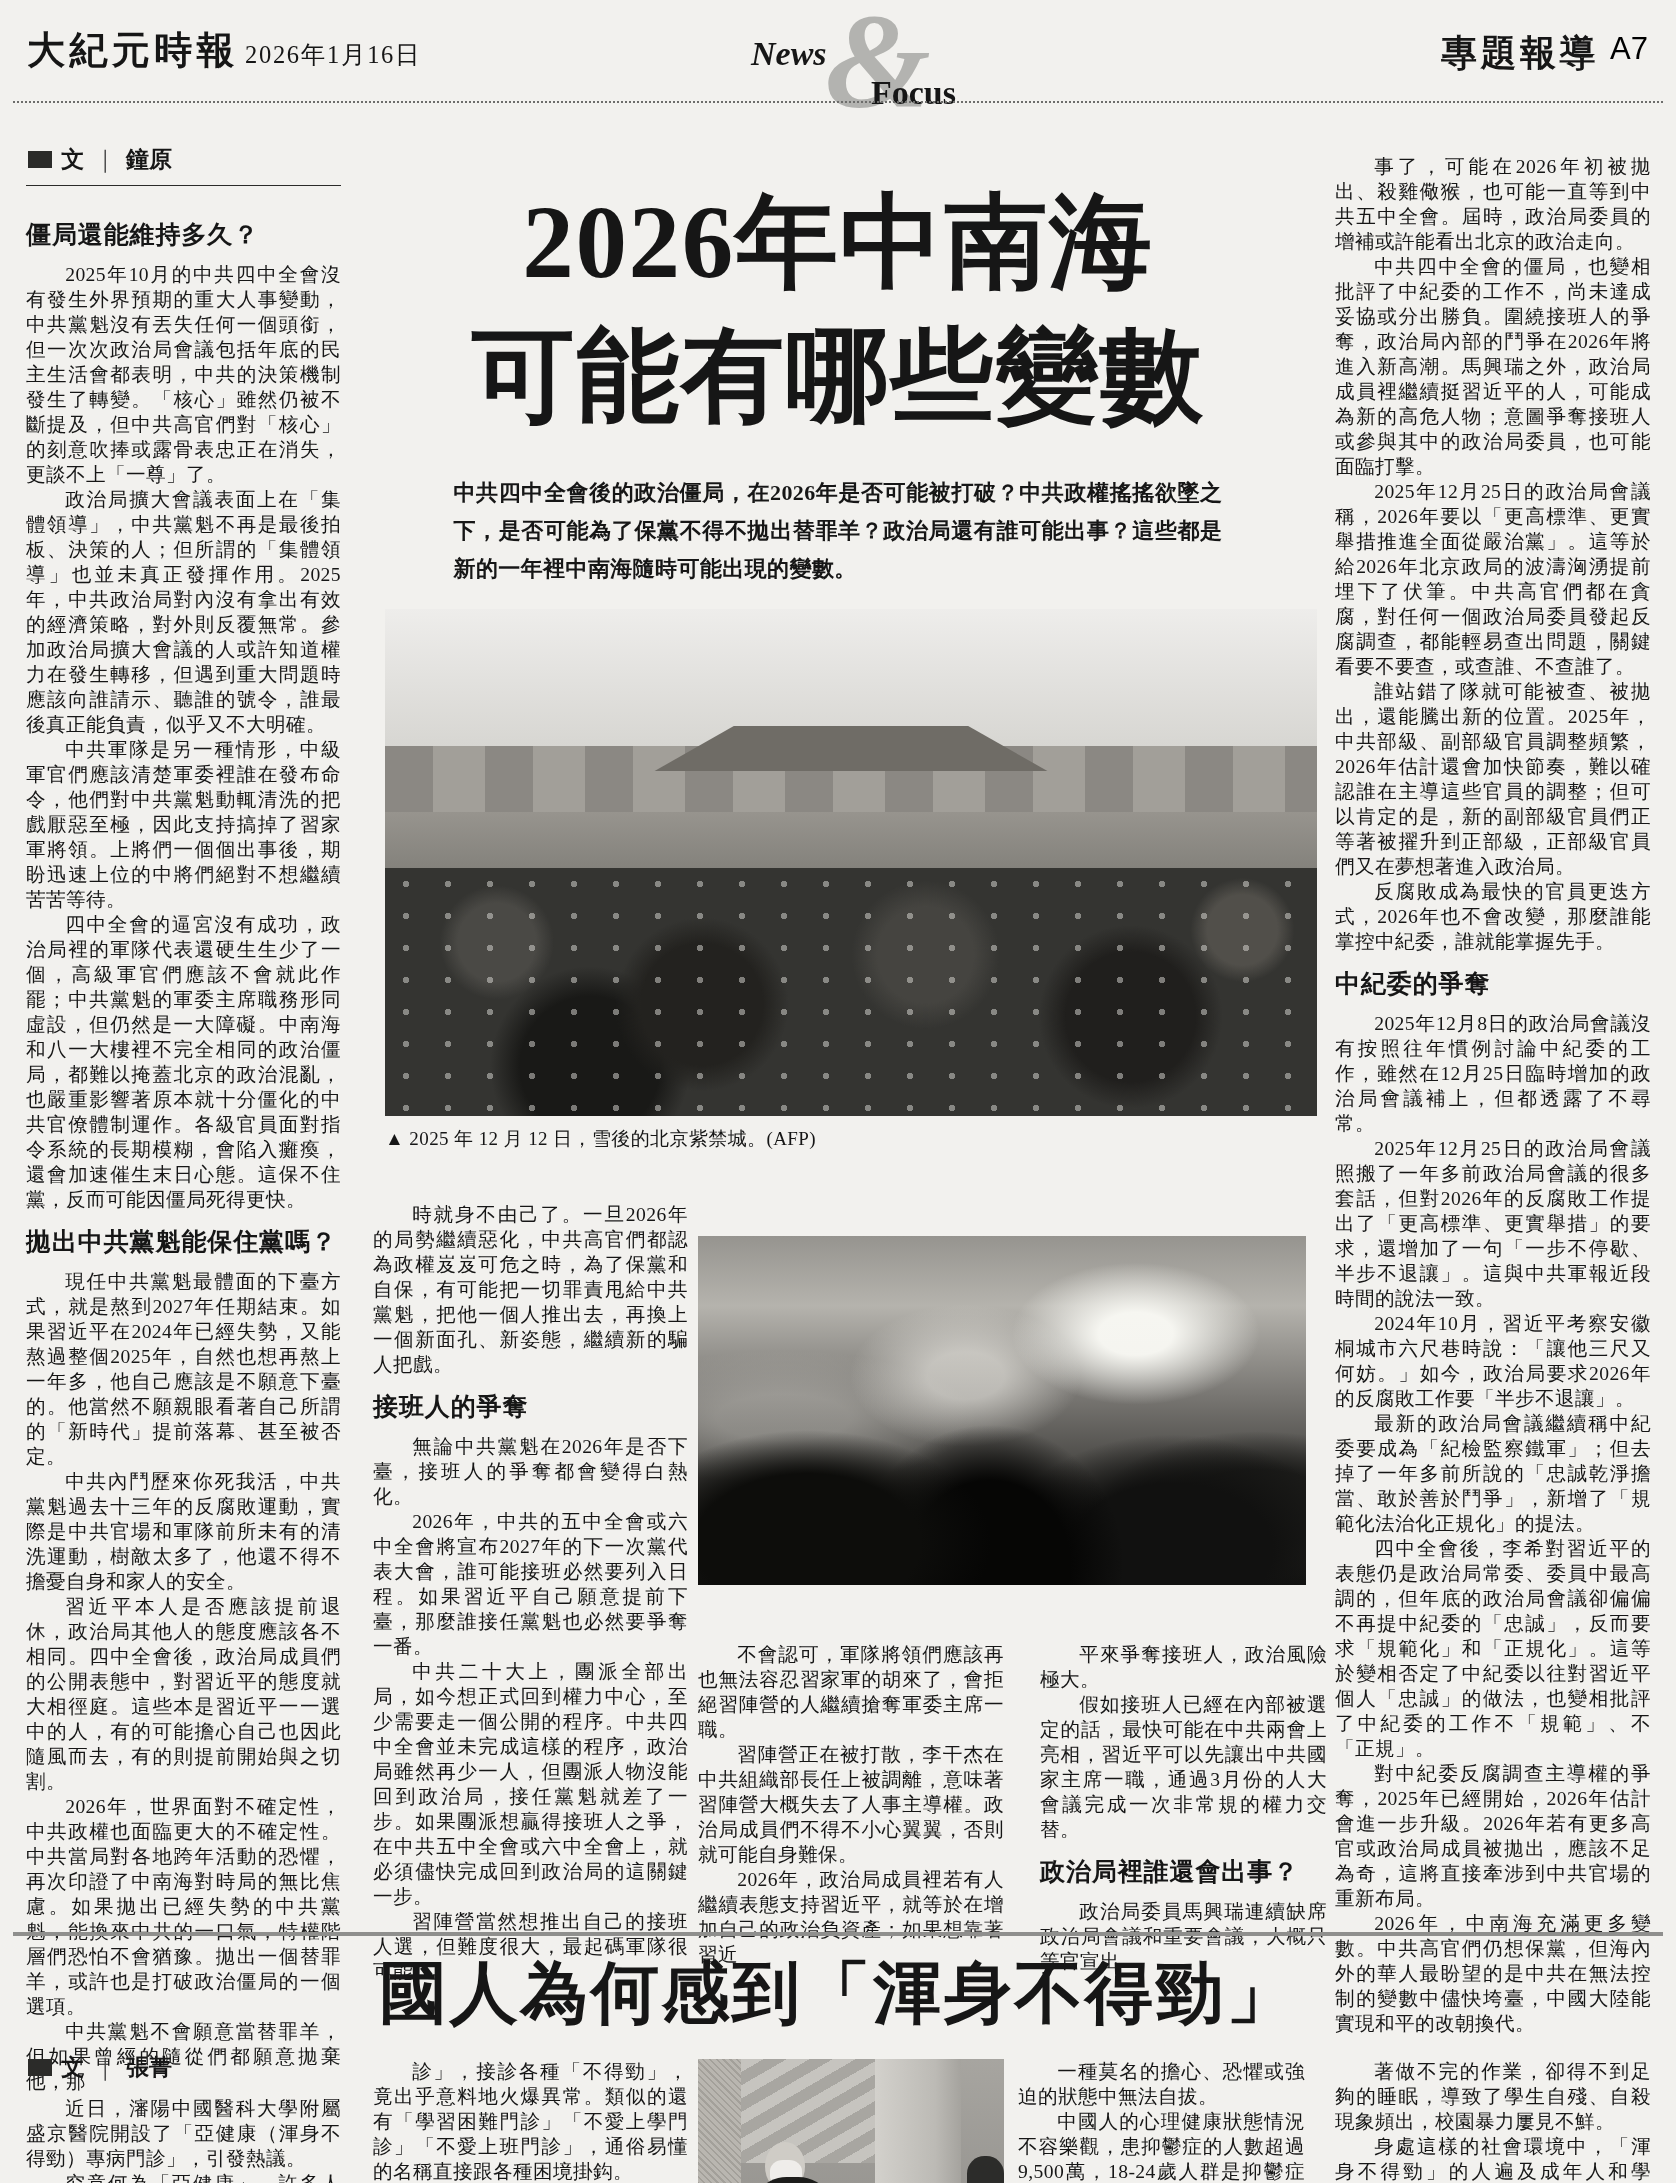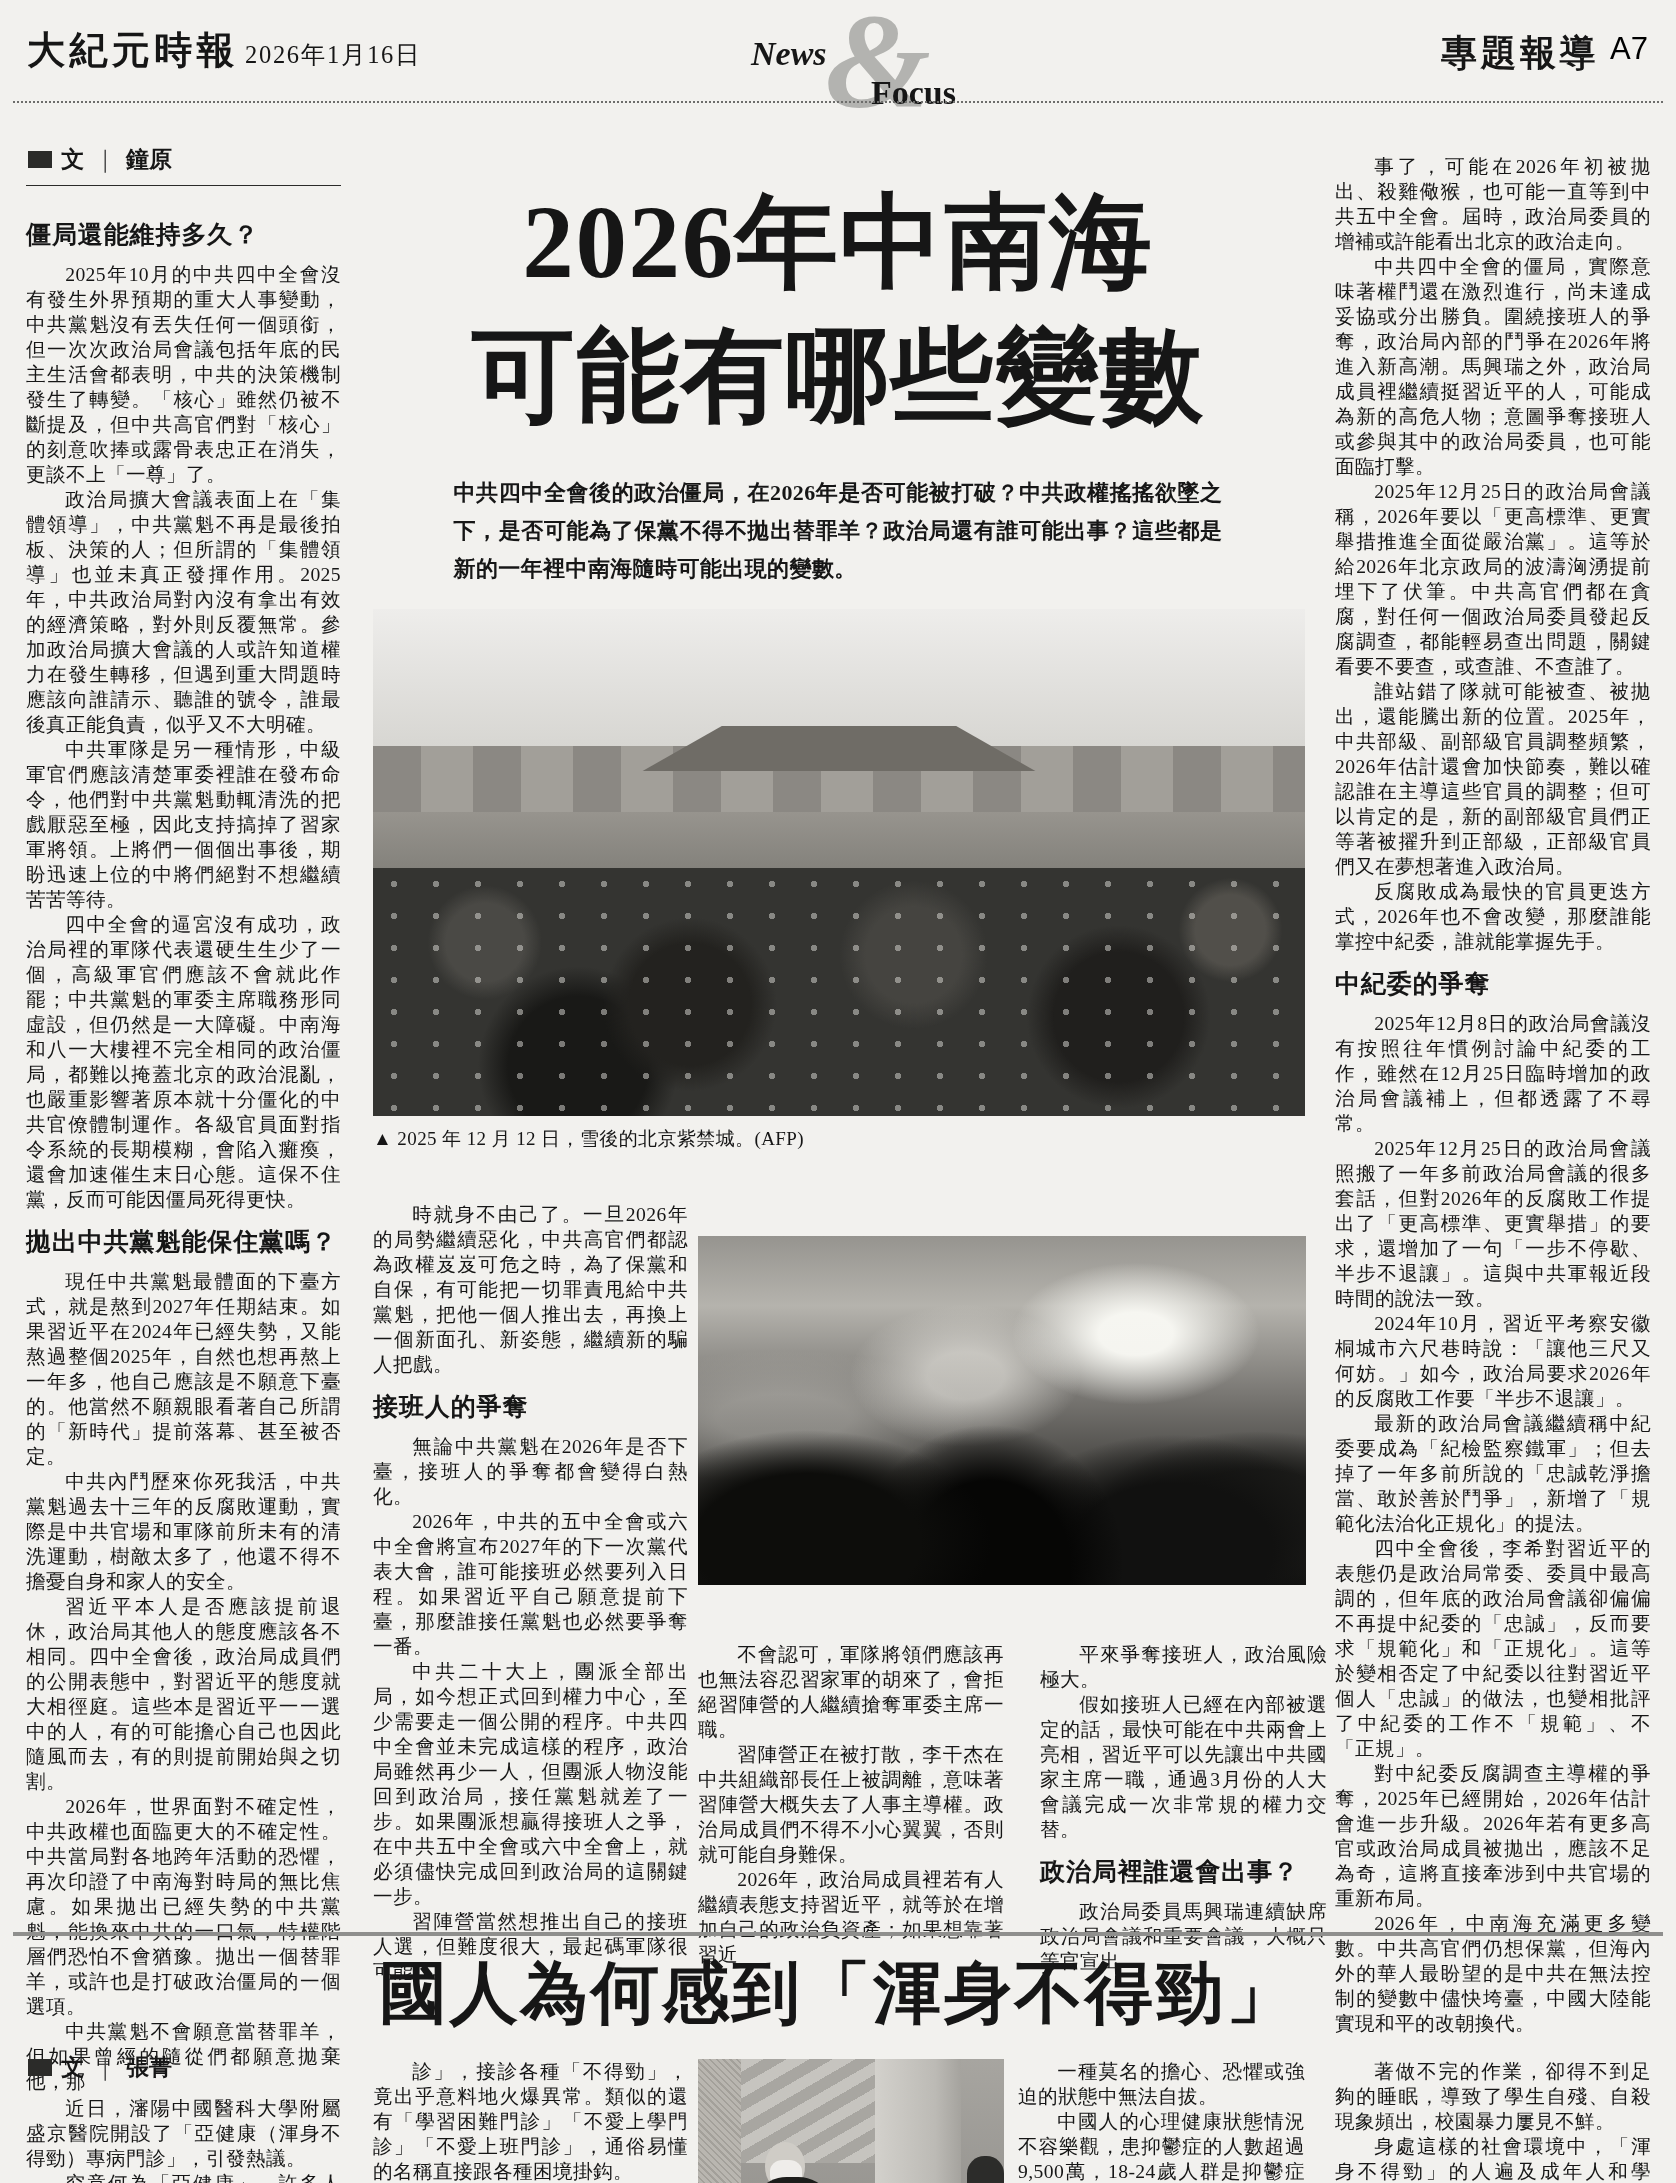--- a/index.html
+++ b/index.html
@@ -124,21 +124,21 @@
     <p>中共軍隊是另一種情形，中級軍官們應該清楚軍委裡誰在發布命令，他們對中共黨魁動輒清洗的把戲厭惡至極，因此支持搞掉了習家軍將領。上將們一個個出事後，期盼迅速上位的中將們絕對不想繼續苦苦等待。</p>
     <p>四中全會的逼宮沒有成功，政治局裡的軍隊代表還硬生生少了一個，高級軍官們應該不會就此作罷；中共黨魁的軍委主席職務形同虛設，但仍然是一大障礙。中南海和八一大樓裡不完全相同的政治僵局，都難以掩蓋北京的政治混亂，也嚴重影響著原本就十分僵化的中共官僚體制運作。各級官員面對指令系統的長期模糊，會陷入癱瘓，還會加速催生末日心態。這保不住黨，反而可能因僵局死得更快。</p>
     <div class="subhead">拋出中共黨魁能保住黨嗎？</div>
     <p>現任中共黨魁最體面的下臺方式，就是熬到2027年任期結束。如果習近平在2024年已經失勢，又能熬過整個2025年，自然也想再熬上一年多，他自己應該是不願意下臺的。他當然不願親眼看著自己所謂的「新時代」提前落幕、甚至被否定。</p>
     <p>中共內鬥歷來你死我活，中共黨魁過去十三年的反腐敗運動，實際是中共官場和軍隊前所未有的清洗運動，樹敵太多了，他還不得不擔憂自身和家人的安全。</p>
     <p>習近平本人是否應該提前退休，政治局其他人的態度應該各不相同。四中全會後，政治局成員們的公開表態中，對習近平的態度就大相徑庭。這些本是習近平一一選中的人，有的可能擔心自己也因此隨風而去，有的則提前開始與之切割。</p>
     <p>2026年，世界面對不確定性，中共政權也面臨更大的不確定性。中共當局對各地跨年活動的恐懼，再次印證了中南海對時局的無比焦慮。如果拋出已經失勢的中共黨魁，能換來中共的一口氣，特權階層們恐怕不會猶豫。拋出一個替罪羊，或許也是打破政治僵局的一個選項。</p>
     <p>中共黨魁不會願意當替罪羊，但如果曾經的隨從們都願意拋棄他，那</p>
   </div>
 
-  <div class="col" style="left:373px;top:609px;width:932px;">
+  <div class="col" style="left:385px;top:609px;width:932px;">
     <div class="photo" style="position:relative;width:932px;height:507px;">
       <div class="ph1-sky"></div>
       <div class="ph1-roofs"></div>
       <div class="ph1-hall"></div>
       <div class="ph1-wall"></div>
       <div class="ph1-trees"></div>
       <div class="ph1-snow"></div>
     </div>
     <div class="caption">▲ 2025 年 12 月 12 日，雪後的北京紫禁城。(AFP)</div>
   </div>
@@ -168,21 +168,21 @@
 
   <div class="col" style="left:1040px;top:1642px;width:287px;">
     <p>平來爭奪接班人，政治風險極大。</p>
     <p>假如接班人已經在內部被選定的話，最快可能在中共兩會上亮相，習近平可以先讓出中共國家主席一職，通過3月份的人大會議完成一次非常規的權力交替。</p>
     <div class="subhead">政治局裡誰還會出事？</div>
     <p>政治局委員馬興瑞連續缺席政治局會議和重要會議，大概只等官宣出</p>
   </div>
 
   <div class="col" style="left:1335px;top:154px;width:316px;">
     <p>事了，可能在2026年初被拋出、殺雞儆猴，也可能一直等到中共五中全會。屆時，政治局委員的增補或許能看出北京的政治走向。</p>
-    <p>中共四中全會的僵局，實際意味著權鬥還在激烈進行，尚未達成妥協或分出勝負。圍繞接班人的爭奪，政治局內部的鬥爭在2026年將進入新高潮。馬興瑞之外，政治局成員裡繼續挺習近平的人，可能成為新的高危人物；意圖爭奪接班人或參與其中的政治局委員，也可能面臨打擊。</p>
+    <p>中共四中全會的僵局，也變相批評了中紀委的工作不，尚未達成妥協或分出勝負。圍繞接班人的爭奪，政治局內部的鬥爭在2026年將進入新高潮。馬興瑞之外，政治局成員裡繼續挺習近平的人，可能成為新的高危人物；意圖爭奪接班人或參與其中的政治局委員，也可能面臨打擊。</p>
     <p>2025年12月25日的政治局會議稱，2026年要以「更高標準、更實舉措推進全面從嚴治黨」。這等於給2026年北京政局的波濤洶湧提前埋下了伏筆。中共高官們都在貪腐，對任何一個政治局委員發起反腐調查，都能輕易查出問題，關鍵看要不要查，或查誰、不查誰了。</p>
     <p>誰站錯了隊就可能被查、被拋出，還能騰出新的位置。2025年，中共部級、副部級官員調整頻繁，2026年估計還會加快節奏，難以確認誰在主導這些官員的調整；但可以肯定的是，新的副部級官員們正等著被擢升到正部級，正部級官員們又在夢想著進入政治局。</p>
     <p>反腐敗成為最快的官員更迭方式，2026年也不會改變，那麼誰能掌控中紀委，誰就能掌握先手。</p>
     <div class="subhead">中紀委的爭奪</div>
     <p>2025年12月8日的政治局會議沒有按照往年慣例討論中紀委的工作，雖然在12月25日臨時增加的政治局會議補上，但都透露了不尋常。</p>
     <p>2025年12月25日的政治局會議照搬了一年多前政治局會議的很多套話，但對2026年的反腐敗工作提出了「更高標準、更實舉措」的要求，還增加了一句「一步不停歇、半步不退讓」。這與中共軍報近段時間的說法一致。</p>
     <p>2024年10月，習近平考察安徽桐城市六尺巷時說：「讓他三尺又何妨。」如今，政治局要求2026年的反腐敗工作要「半步不退讓」。</p>
     <p>最新的政治局會議繼續稱中紀委要成為「紀檢監察鐵軍」；但去掉了一年多前所說的「忠誠乾淨擔當、敢於善於鬥爭」，新增了「規範化法治化正規化」的提法。</p>
     <p>四中全會後，李希對習近平的表態仍是政治局常委、委員中最高調的，但年底的政治局會議卻偏偏不再提中紀委的「忠誠」，反而要求「規範化」和「正規化」。這等於變相否定了中紀委以往對習近平個人「忠誠」的做法，也變相批評了中紀委的工作不「規範」、不「正規」。</p>
     <p>對中紀委反腐調查主導權的爭奪，2025年已經開始，2026年估計會進一步升級。2026年若有更多高官或政治局成員被拋出，應該不足為奇，這將直接牽涉到中共官場的重新布局。</p>

